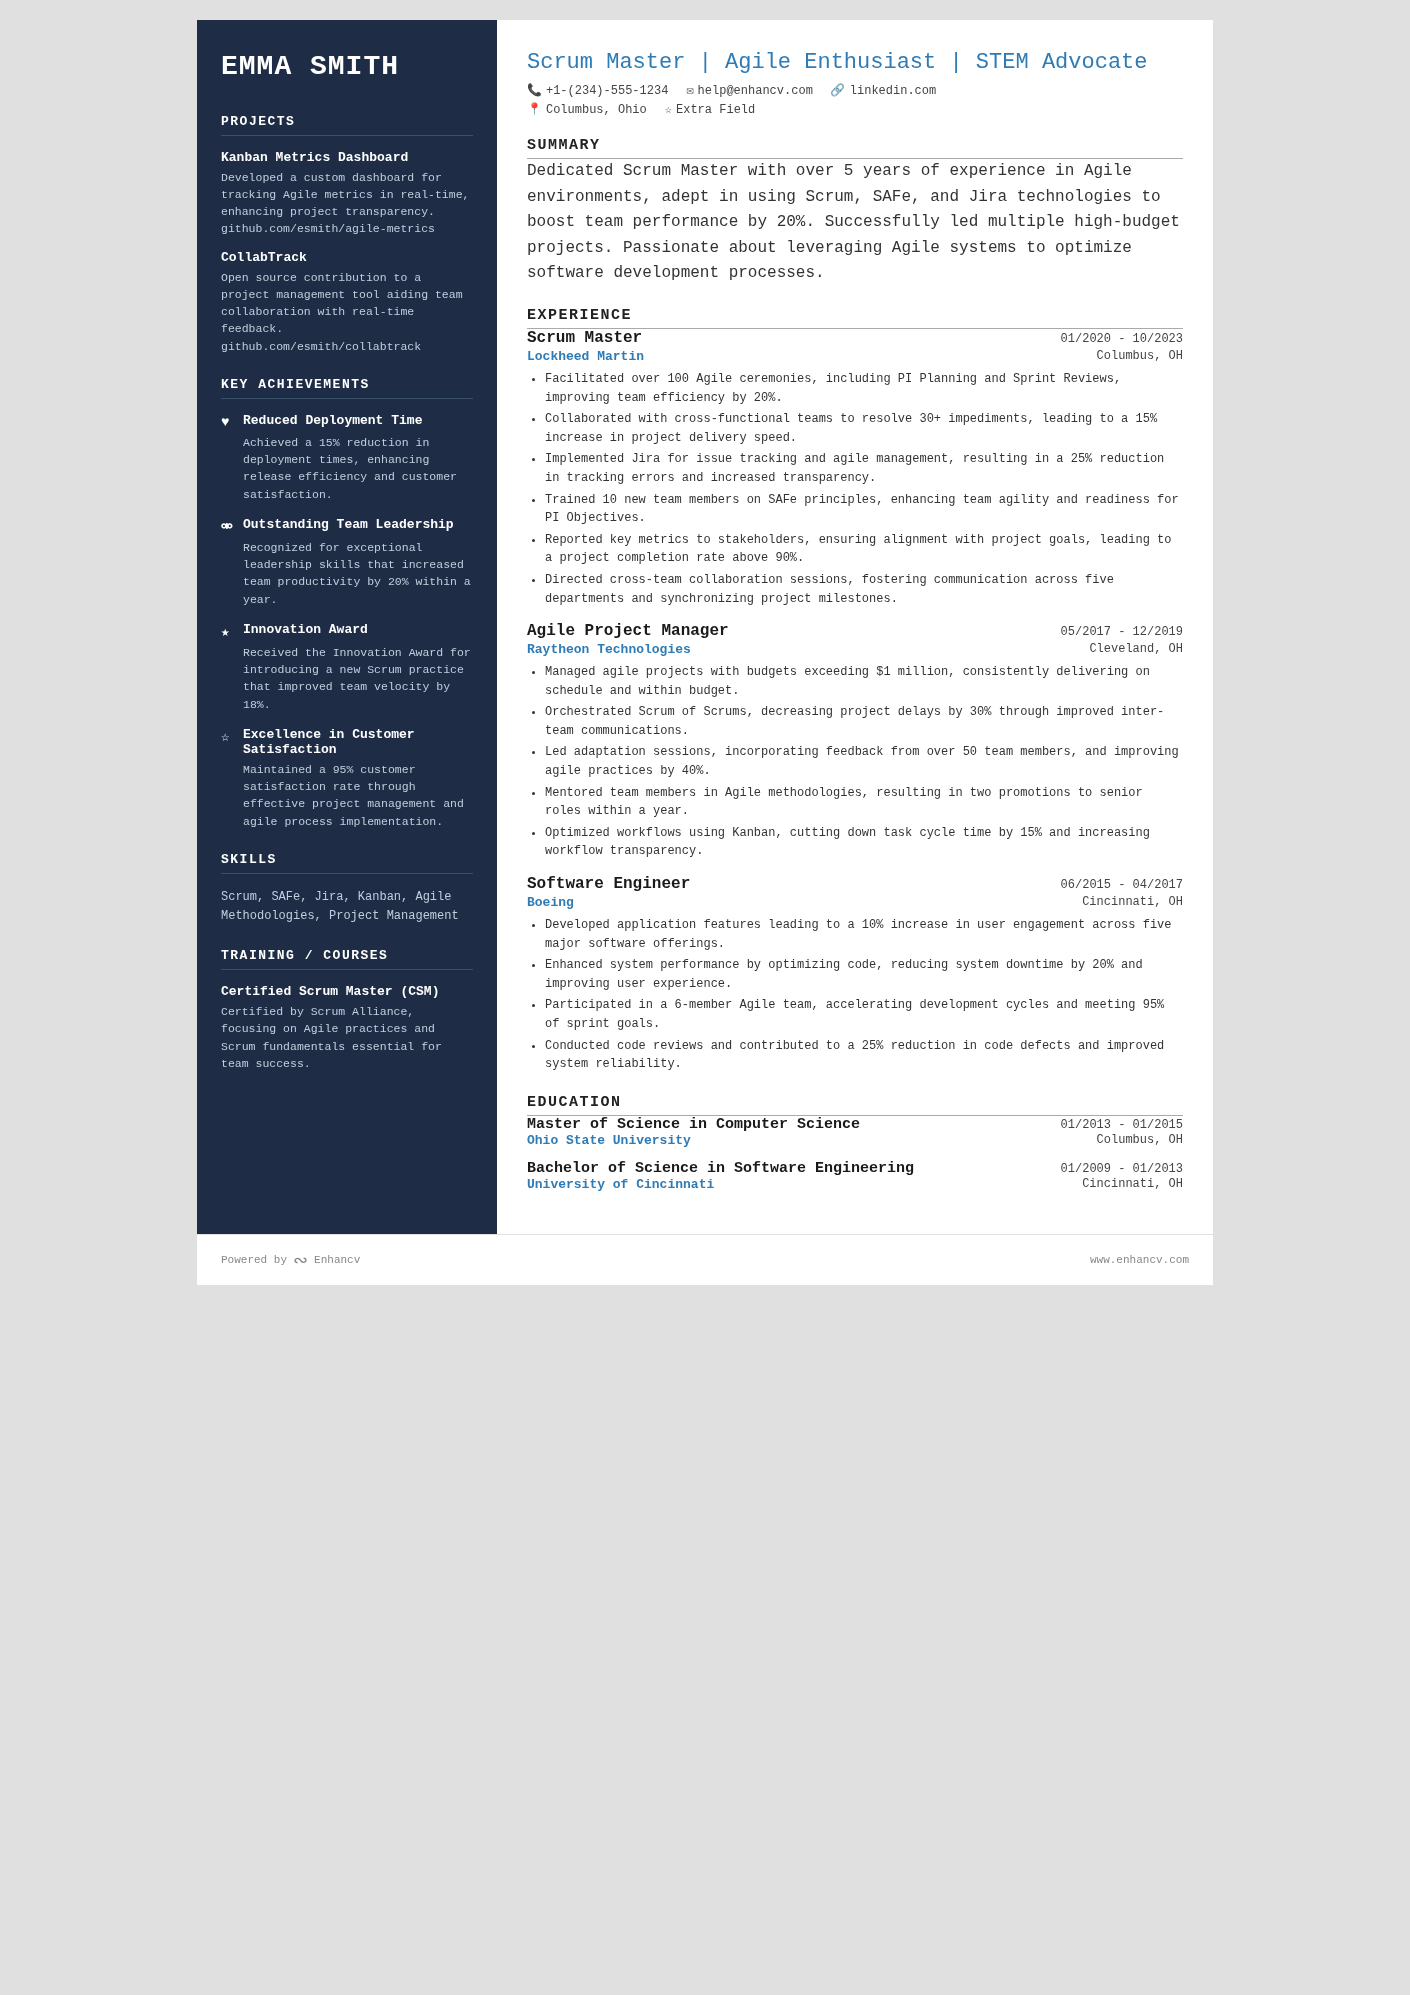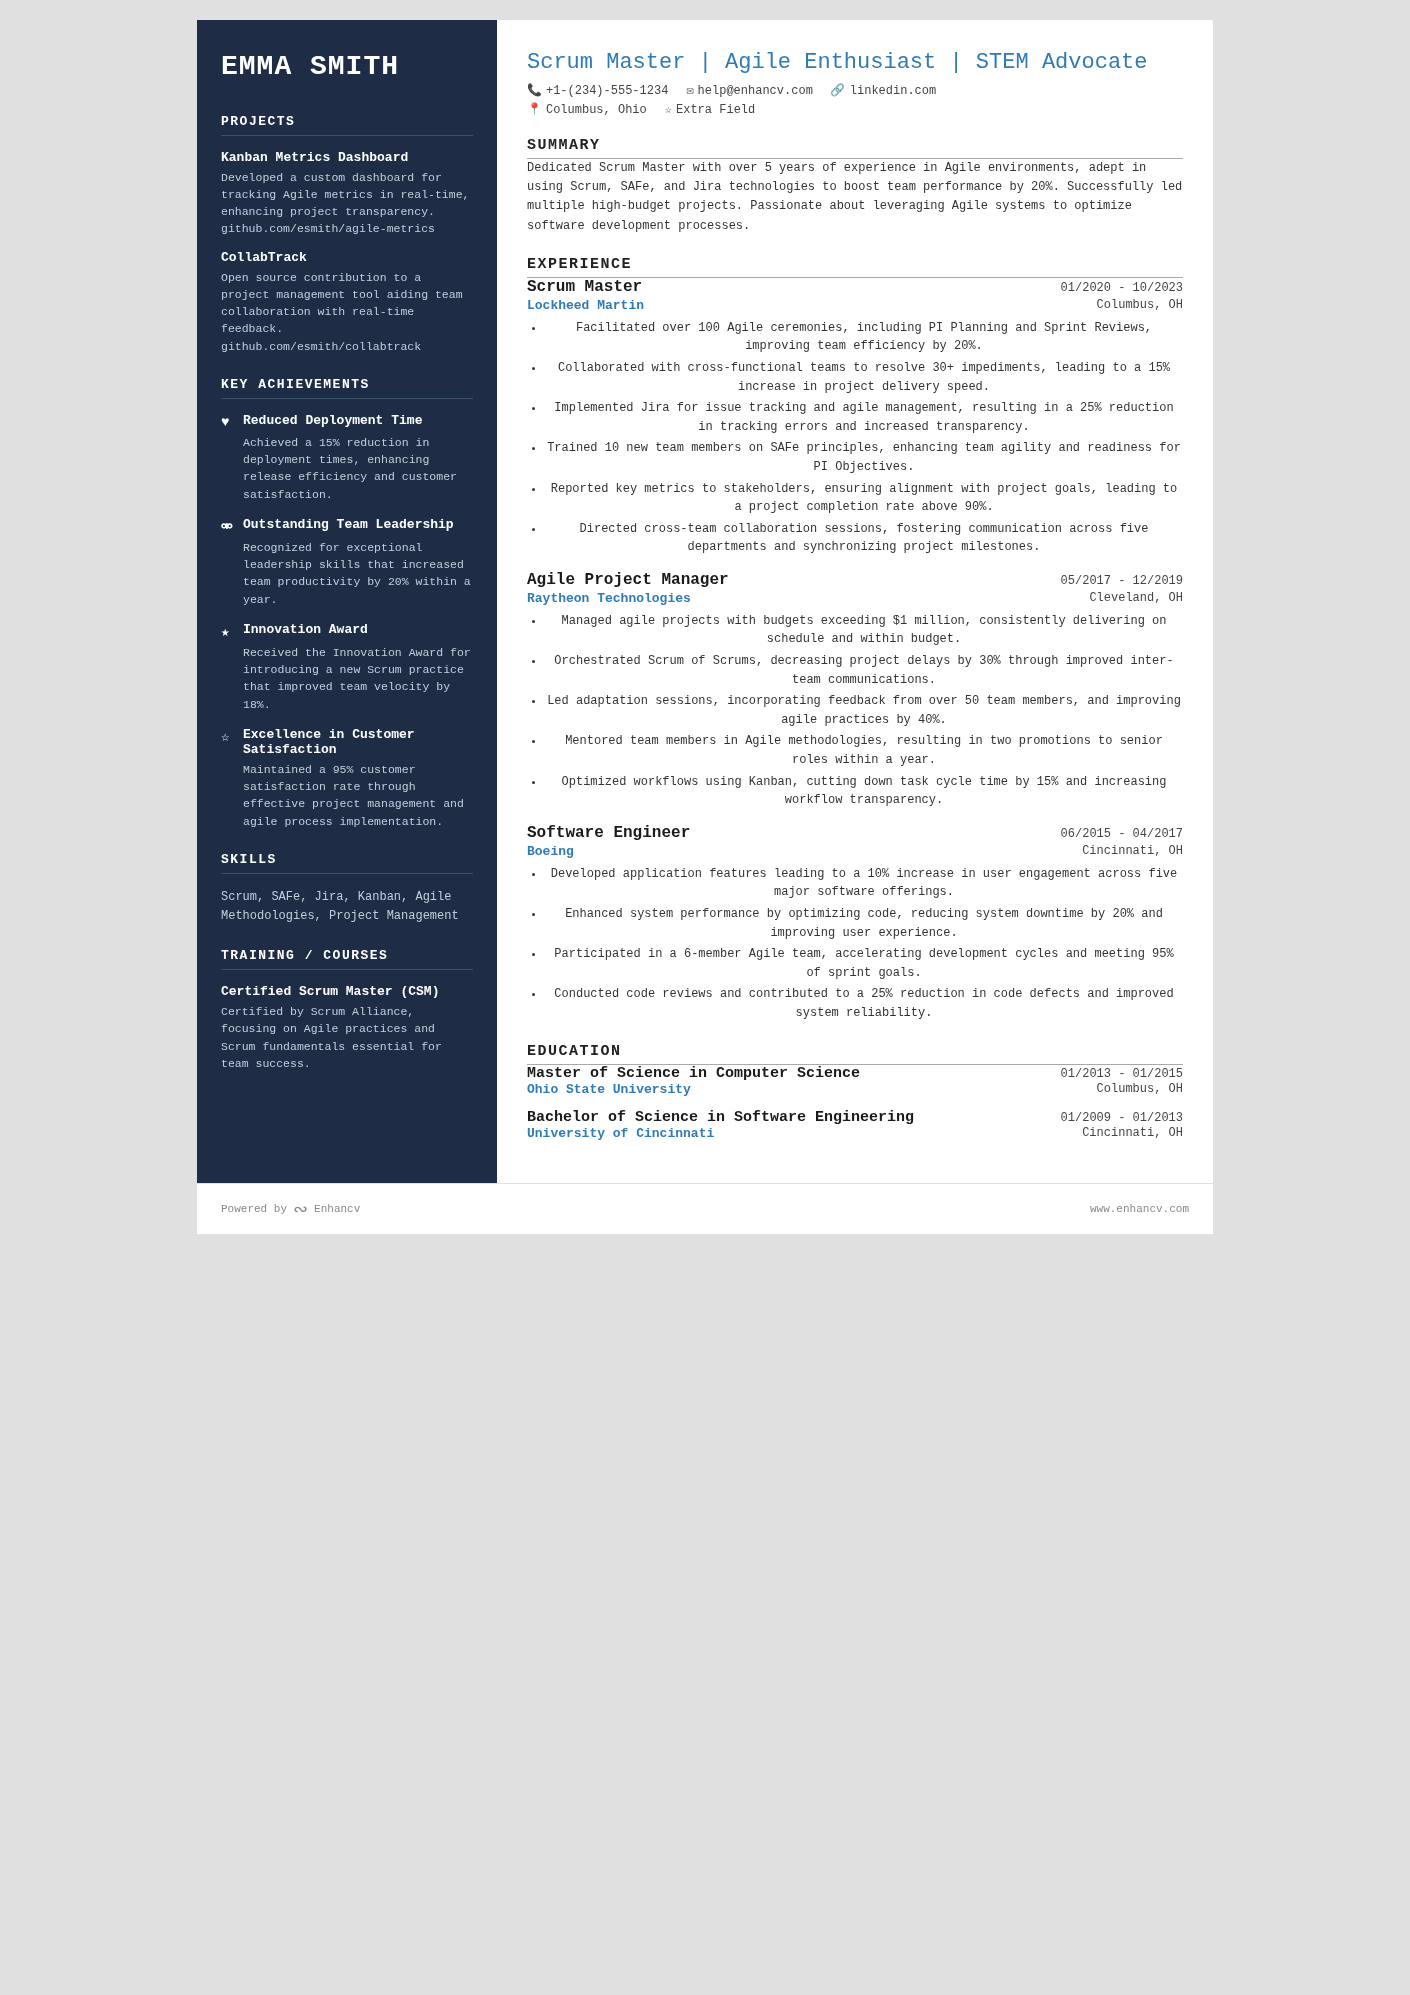--- a/index.html
+++ b/index.html
@@ -122,21 +122,21 @@
       font-size: 15px;
       font-weight: bold;
       letter-spacing: 1.5px;
       text-transform: uppercase;
       color: #222;
       border-bottom: 1px solid #aaa;
       padding-bottom: 4px;
       margin-top: 20px;
     }
     .summary-text {
-      font-size: 12px;
+      font-size: 16px;
       color: #333;
       line-height: 1.6;
     }
     .exp-header {
       display: flex;
       justify-content: space-between;
       align-items: baseline;
       margin-bottom: 2px;
     }
     .exp-title {
@@ -164,21 +164,20 @@
     }
     .exp-bullets {
       margin-left: 18px;
       margin-bottom: 14px;
     }
     .exp-bullets li {
       font-size: 12px;
       color: #333;
       line-height: 1.55;
       margin-bottom: 3px;
-      text-align: center;
     }
     .edu-entry {
       margin-bottom: 12px;
     }
     .edu-header {
       display: flex;
       justify-content: space-between;
       align-items: baseline;
       gap: 6px;
     }

